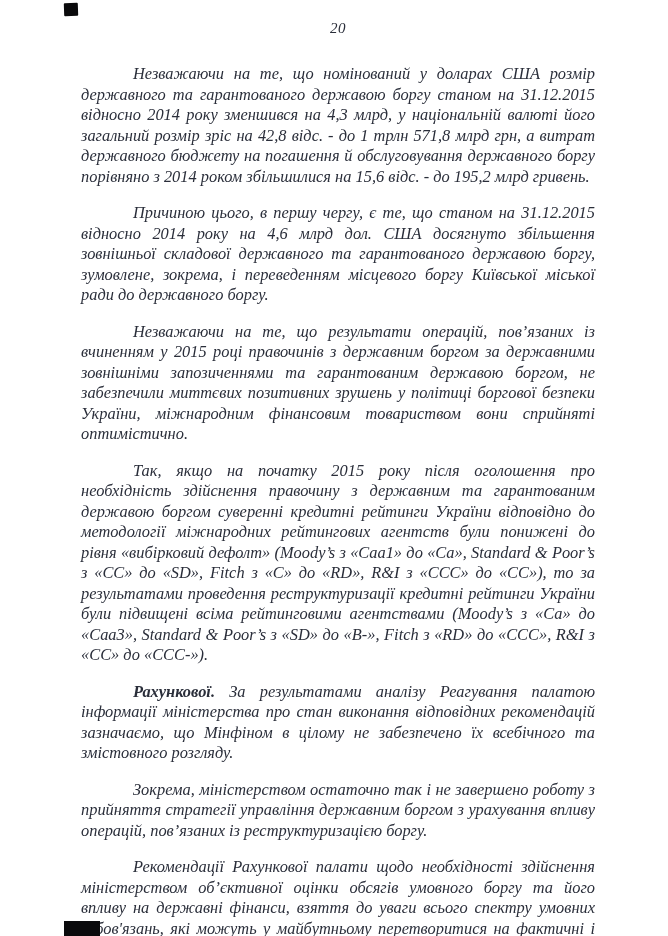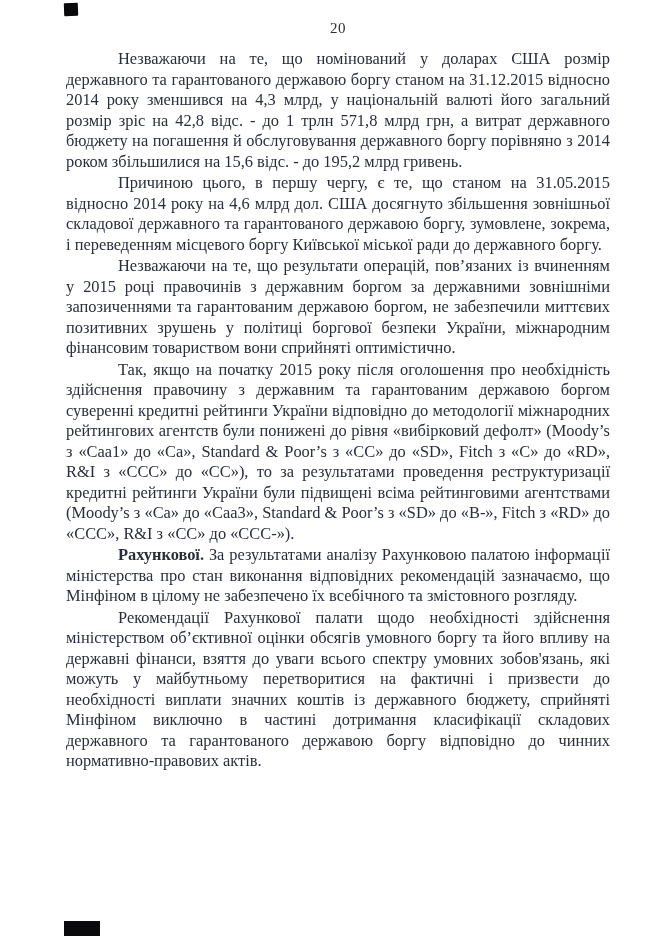--- a/index.html
+++ b/index.html
@@ -8,20 +8,21 @@
     background: #ffffff;
   }
   .page {
     position: relative;
     width: 668px;
     height: 936px;
     background: #ffffff;
     overflow: hidden;
     font-family: "Liberation Serif", "DejaVu Serif", serif;
     color: #2a2e3a;
+    font-style: italic;
   }
   .scan-mark {
     position: absolute;
     background: #0a0a0c;
   }
   .scan-mark.top-left {
     left: 64px;
     top: 3px;
     width: 14px;
     height: 13px;
@@ -48,41 +49,42 @@
     position: absolute;
     top: 48px;
     left: 65px;
     width: 546px;
     font-size: 16.4px;
     line-height: 20.5px;
     text-align: justify;
     color: #2a2e3a;
   }
   .body-text p {
-    margin: 1px;
+    margin: 16px;
     padding: 0;
     text-indent: 52px;
   }
   .body-text b {
     font-weight: bold;
   }
 </style>
 </head>
 <body>
 
 <div class="page">
 
   <div class="scan-mark top-left"></div>
 
   <div class="page-number">20</div>
 
   <div class="body-text">
     <p>Незважаючи на те, що номінований у доларах США розмір державного та гарантованого державою боргу станом на 31.12.2015 відносно 2014 року зменшився на 4,3 млрд, у національній валюті його загальний розмір зріс на 42,8 відс. - до 1 трлн 571,8 млрд грн, а витрат державного бюджету на погашення й обслуговування державного боргу порівняно з 2014 роком збільшилися на 15,6 відс. - до 195,2 млрд гривень.</p>
-    <p>Причиною цього, в першу чергу, є те, що станом на 31.05.2015 відносно 2014 року на 4,6 млрд дол. США досягнуто збільшення зовнішньої складової державного та гарантованого державою боргу, зумовлене, зокрема, і переведенням місцевого боргу Київської міської ради до державного боргу.</p>
+    <p>Причиною цього, в першу чергу, є те, що станом на 31.12.2015 відносно 2014 року на 4,6 млрд дол. США досягнуто збільшення зовнішньої складової державного та гарантованого державою боргу, зумовлене, зокрема, і переведенням місцевого боргу Київської міської ради до державного боргу.</p>
     <p>Незважаючи на те, що результати операцій, пов’язаних із вчиненням у 2015 році правочинів з державним боргом за державними зовнішніми запозиченнями та гарантованим державою боргом, не забезпечили миттєвих позитивних зрушень у політиці боргової безпеки України, міжнародним фінансовим товариством вони сприйняті оптимістично.</p>
     <p>Так, якщо на початку 2015 року після оголошення про необхідність здійснення правочину з державним та гарантованим державою боргом суверенні кредитні рейтинги України відповідно до методології міжнародних рейтингових агентств були понижені до рівня «вибірковий дефолт» (Moody’s з «Caa1» до «Ca», Standard &amp; Poor’s з «CC» до «SD», Fitch з «C» до «RD», R&amp;I з «CCC» до «CC»), то за результатами проведення реструктуризації кредитні рейтинги України були підвищені всіма рейтинговими агентствами (Moody’s з «Ca» до «Caa3», Standard &amp; Poor’s з «SD» до «B-», Fitch з «RD» до «CCC», R&amp;I з «CC» до «CCC-»).</p>
-    <p><b>Рахункової.</b><span> За результатами аналізу Рахунковою палатою інформації міністерства про стан виконання відповідних рекомендацій зазначаємо, що Мінфіном в цілому не забезпечено їх всебічного та змістовного розгляду.</span></p>
+    <p><b>Рахункової.</b><span> За результатами аналізу Реагування палатою інформації міністерства про стан виконання відповідних рекомендацій зазначаємо, що Мінфіном в цілому не забезпечено їх всебічного та змістовного розгляду.</span></p>
+    <p>Зокрема, міністерством остаточно так і не завершено роботу з прийняття стратегії управління державним боргом з урахування впливу операцій, пов’язаних із реструктуризацією боргу.</p>
     <p>Рекомендації Рахункової палати щодо необхідності здійснення міністерством об’єктивної оцінки обсягів умовного боргу та його впливу на державні фінанси, взяття до уваги всього спектру умовних зобов'язань, які можуть у майбутньому перетворитися на фактичні і призвести до необхідності виплати значних коштів із державного бюджету, сприйняті Мінфіном виключно в частині дотримання класифікації складових державного та гарантованого державою боргу відповідно до чинних нормативно-правових актів.</p>
   </div>
 
   <div class="scan-mark bottom-left"></div>
 
 </div>
 
 </body></html>

